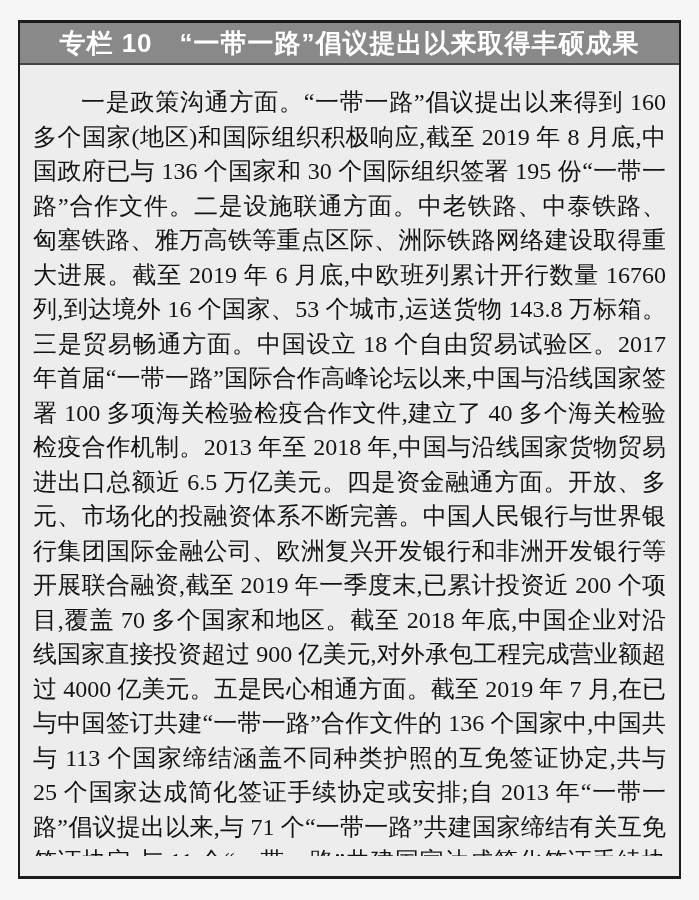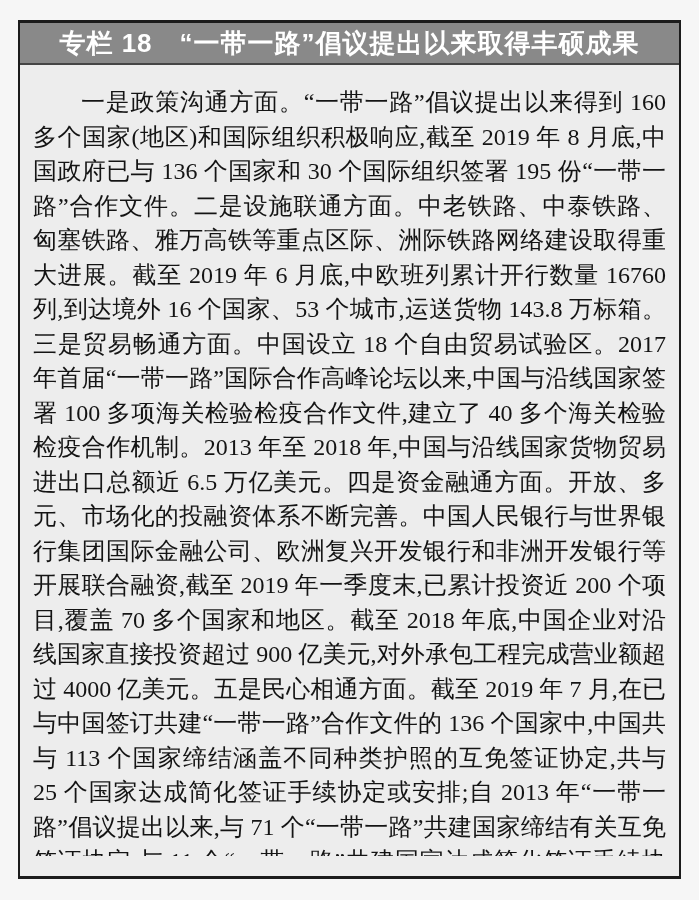--- a/index.html
+++ b/index.html
@@ -56,18 +56,18 @@
     font-size: 24px;
     line-height: 34.5px;
     color: #141414;
   }
 </style>
 </head>
 <body>
 
 <div class="panel">
   <div class="panel-header">
-    <span class="title">专栏 18　“一带一路”倡议提出以来取得丰硕成果</span>
+    <span class="title">专栏 10　“一带一路”倡议提出以来取得丰硕成果</span>
   </div>
   <div class="panel-body">
     <p>一是政策沟通方面。“一带一路”倡议提出以来得到 160 多个国家(地区)和国际组织积极响应,截至 2019 年 8 月底,中国政府已与 136 个国家和 30 个国际组织签署 195 份“一带一路”合作文件。二是设施联通方面。中老铁路、中泰铁路、匈塞铁路、雅万高铁等重点区际、洲际铁路网络建设取得重大进展。截至 2019 年 6 月底,中欧班列累计开行数量 16760 列,到达境外 16 个国家、53 个城市,运送货物 143.8 万标箱。三是贸易畅通方面。中国设立 18 个自由贸易试验区。2017 年首届“一带一路”国际合作高峰论坛以来,中国与沿线国家签署 100 多项海关检验检疫合作文件,建立了 40 多个海关检验检疫合作机制。2013 年至 2018 年,中国与沿线国家货物贸易进出口总额近 6.5 万亿美元。四是资金融通方面。开放、多元、市场化的投融资体系不断完善。中国人民银行与世界银行集团国际金融公司、欧洲复兴开发银行和非洲开发银行等开展联合融资,截至 2019 年一季度末,已累计投资近 200 个项目,覆盖 70 多个国家和地区。截至 2018 年底,中国企业对沿线国家直接投资超过 900 亿美元,对外承包工程完成营业额超过 4000 亿美元。五是民心相通方面。截至 2019 年 7 月,在已与中国签订共建“一带一路”合作文件的 136 个国家中,中国共与 113 个国家缔结涵盖不同种类护照的互免签证协定,共与 25 个国家达成简化签证手续协定或安排;自 2013 年“一带一路”倡议提出以来,与 71 个“一带一路”共建国家缔结有关互免签证协定,与 11 个“一带一路”共建国家达成简化签证手续协定或安排。首届“一带一路”国际合作高峰论坛以来,中国向沿线发展中国家提供 20 亿人民币紧急粮食援助,实施 100 个“幸福家园”、100 个“爱心助困”、100 个“康复助医”等项目。2017 年,沿线国家 3.87 万人接受中国政府奖学金来华留学。2018 年,中国接收 500 名沿线国家青年科学家来华开展科研交流。</p>
   </div>
 </div>
 
 </body></html>

